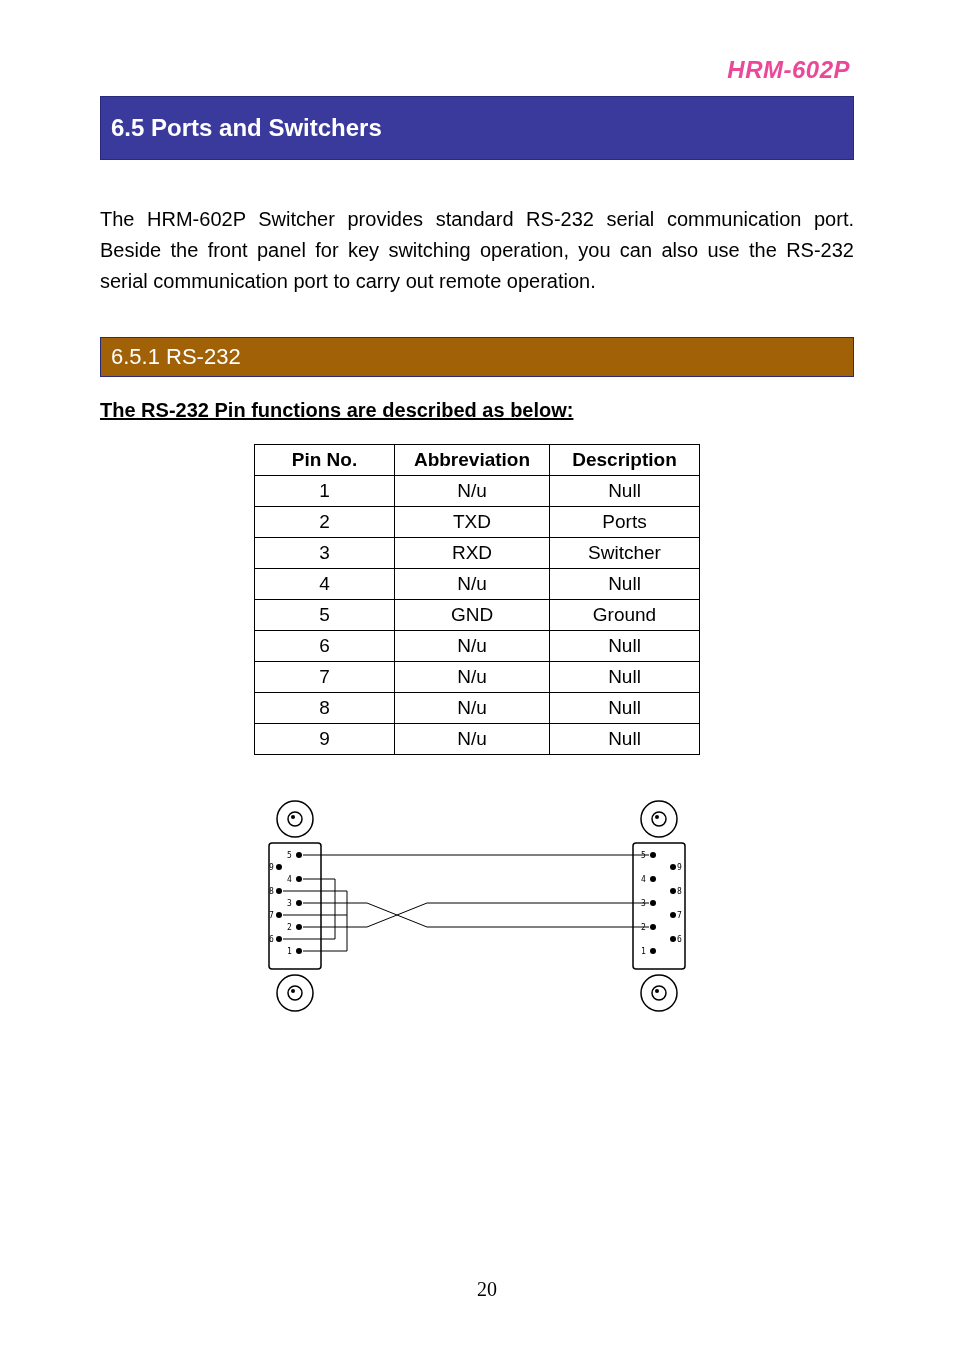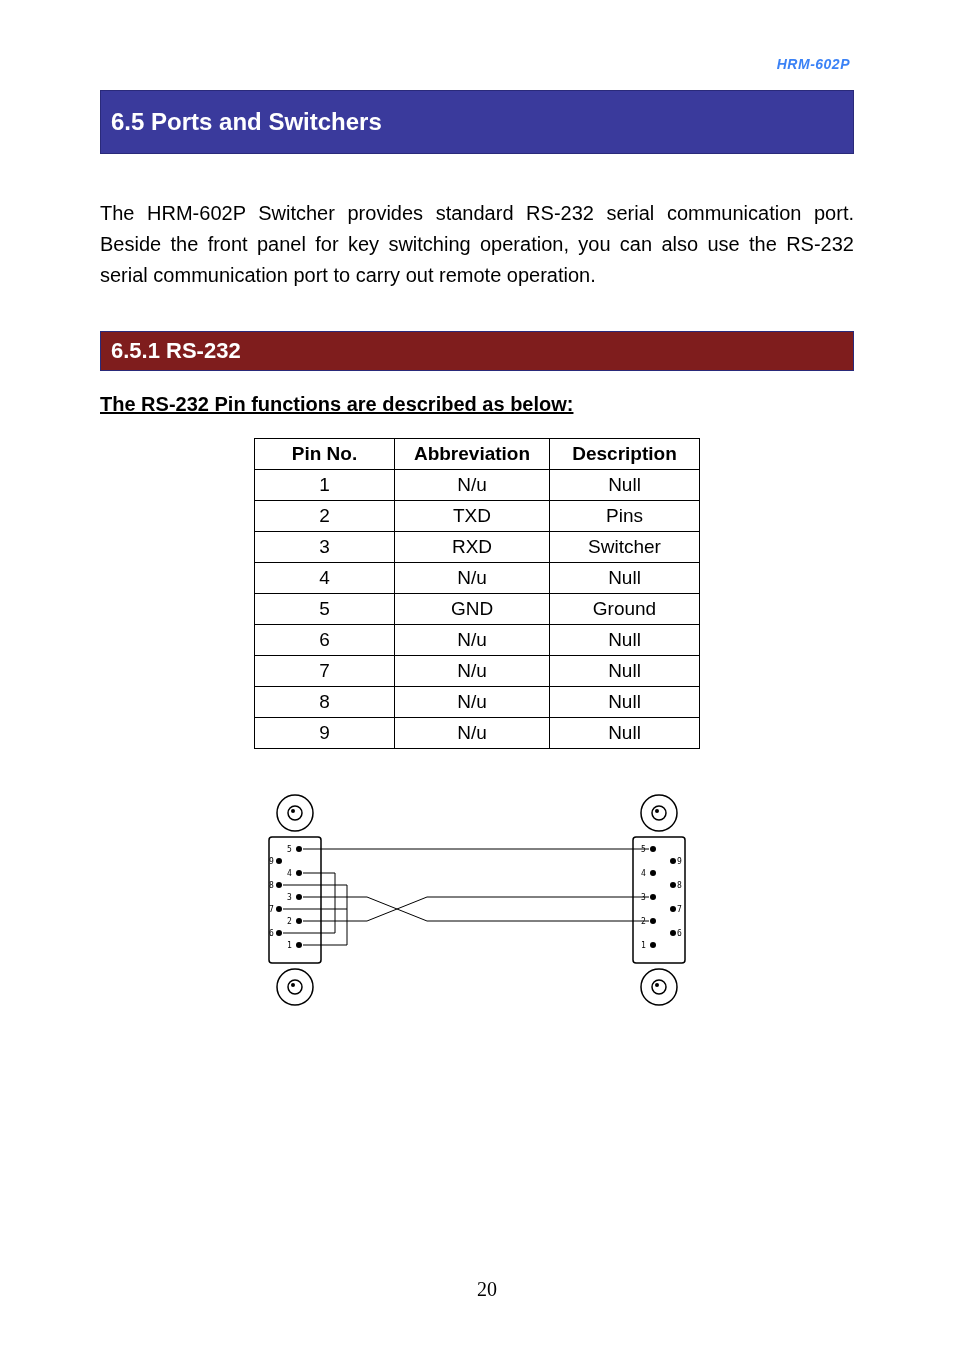--- a/index.html
+++ b/index.html
@@ -11,48 +11,48 @@
       position: relative;
       color: #000;
     }
     .page {
       padding: 56px 100px 0 100px;
     }
     .header-model {
       text-align: right;
       font-style: italic;
       font-weight: bold;
-      font-size: 14px;
-      color: #3b82f6;
+      font-size: 24px;
+      color: #ec4899;
       text-shadow: 1px 1px 0 #fff, -1px -1px 0 #fff;
       letter-spacing: 0.5px;
-      margin-bottom: 18px;
+      margin-bottom: 12px;
       padding-right: 4px;
     }
     .section-bar {
       background: #3b3b9e;
       background: linear-gradient(#3a3a9c, #3a3a9c);
       color: #fff;
       font-weight: bold;
       font-size: 24px;
       padding: 17px 10px;
       margin-bottom: 6px;
       border: 1px solid #2a2a7a;
     }
     .body-text {
       font-size: 20px;
       line-height: 1.55;
       text-align: justify;
       margin-bottom: 40px;
       margin-top: 44px;
     }
     .subsection-bar {
-      background: #7f1d1d;
+      background: #a16207;
       color: #fff;
-      font-weight: bold;
+      font-weight: normal;
       font-size: 22px;
       padding: 6px 10px;
       margin-bottom: 22px;
       border: 1px solid #2a2a7a;
     }
     .table-intro {
       font-weight: bold;
       font-size: 20px;
       margin-bottom: 22px;
       text-decoration: underline;
@@ -120,21 +120,21 @@
     </thead>
     <tbody>
       <tr>
           <td>1</td>
           <td>N/u</td>
           <td>Null</td>
         </tr>
       <tr>
           <td>2</td>
           <td>TXD</td>
-          <td>Pins</td>
+          <td>Ports</td>
         </tr>
       <tr>
           <td>3</td>
           <td>RXD</td>
           <td>Switcher</td>
         </tr>
       <tr>
           <td>4</td>
           <td>N/u</td>
           <td>Null</td>

